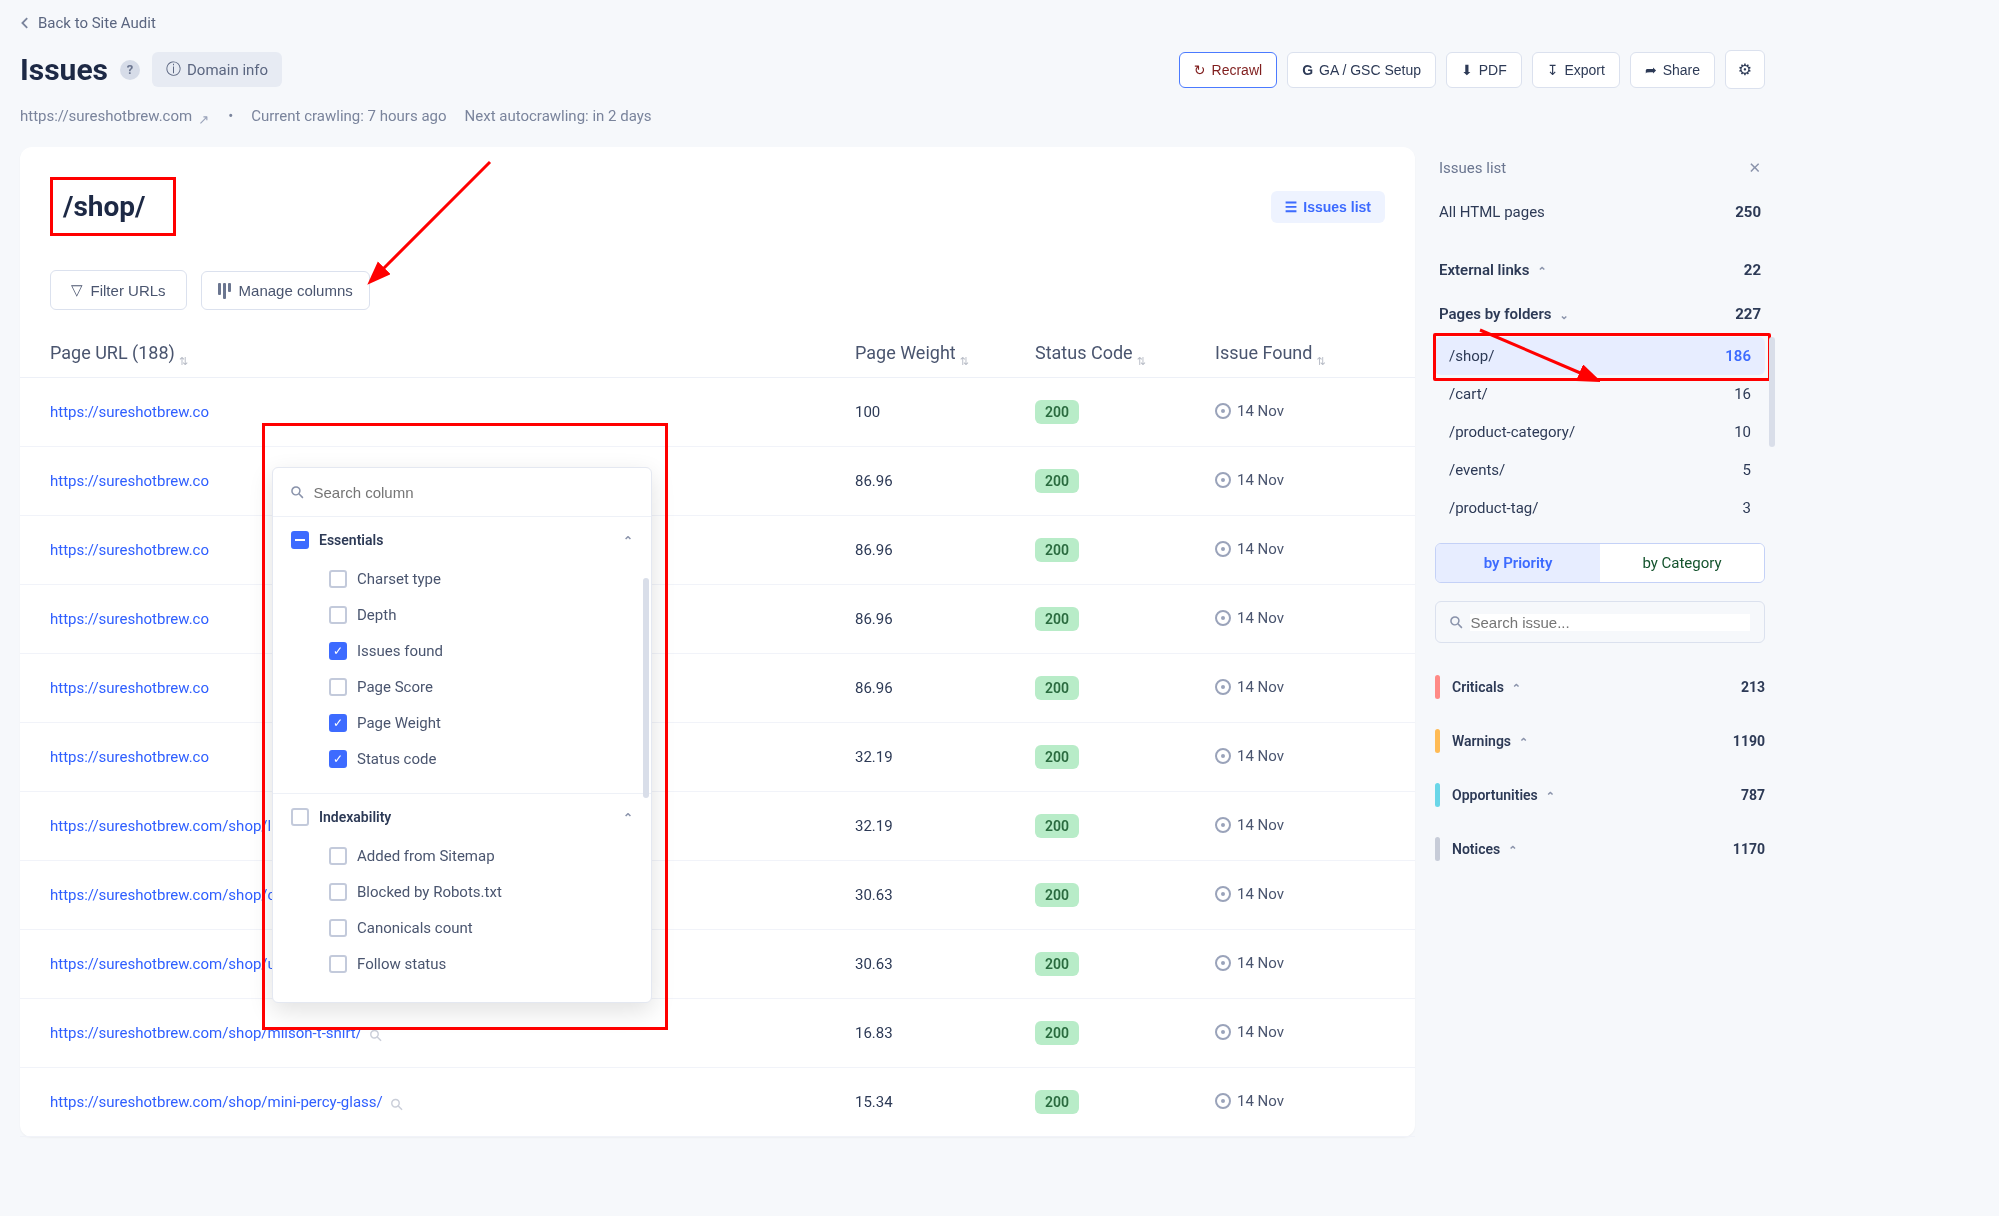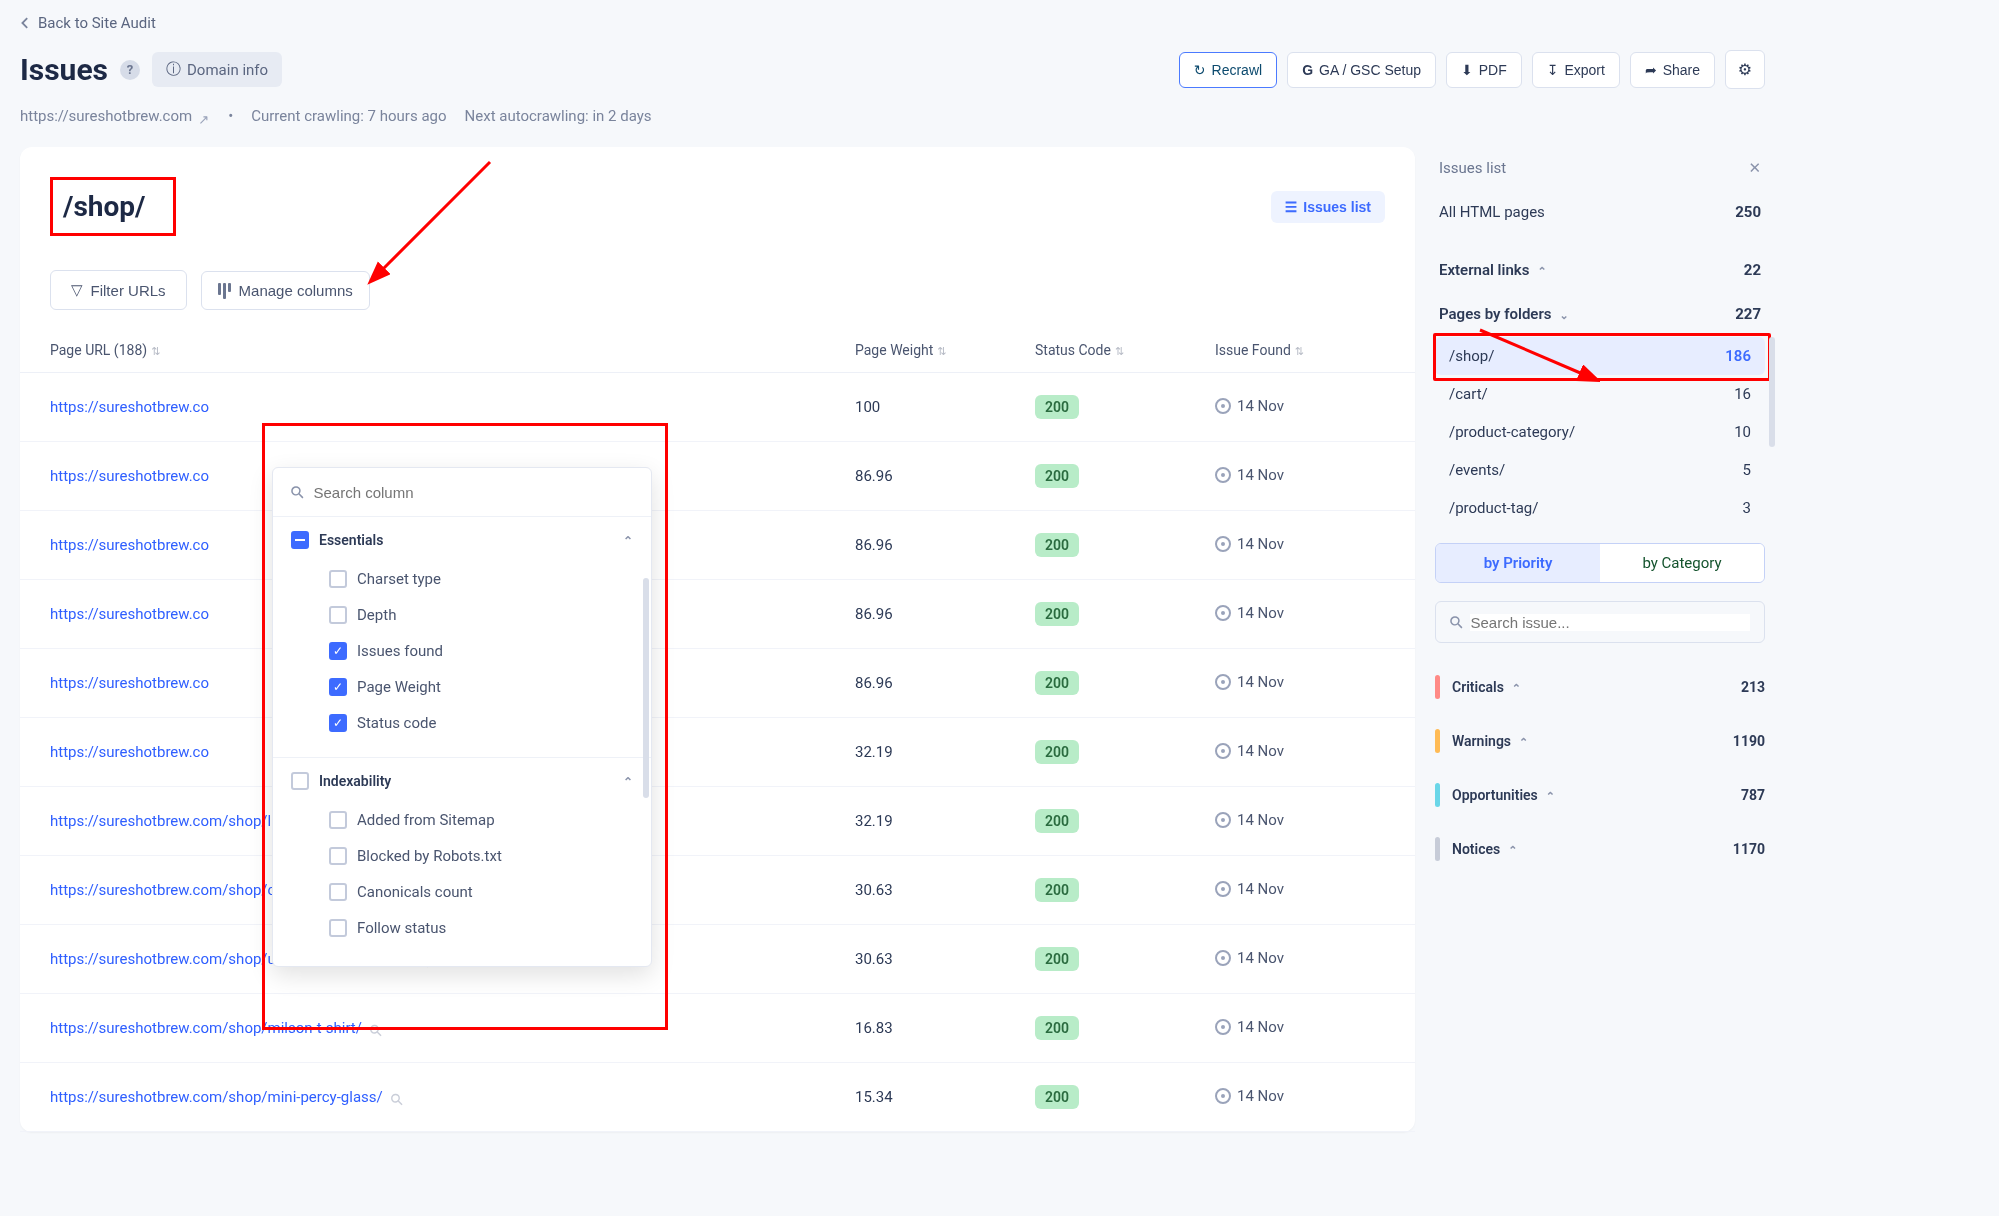--- a/index.html
+++ b/index.html
@@ -11,21 +11,21 @@
 .back-link { display: inline-flex; align-items: center; gap: 6px; color: #5b6680; font-size: 15px; cursor: pointer; margin-bottom: 18px; }
 .back-link svg { width: 12px; height: 12px; }
 
 .title-row { display: flex; align-items: center; justify-content: space-between; }
 .title-left { display: flex; align-items: center; gap: 12px; }
 .page-title { font-size: 30px; font-weight: 700; color: #1d2945; }
 .help-icon { width: 20px; height: 20px; border-radius: 50%; background: #d6dce8; display: flex; align-items: center; justify-content: center; color: #6b7690; font-weight: 700; font-size: 13px; }
 .domain-chip { background: #e7ebf3; border-radius: 6px; padding: 8px 14px; display: inline-flex; align-items: center; gap: 6px; color: #5b6680; font-size: 15px; }
 .action-row { display: flex; gap: 10px; align-items: center; }
 .btn { background: #fff; border: 1px solid #dbe1ee; border-radius: 6px; padding: 9px 14px; display: inline-flex; align-items: center; gap: 6px; color: #2d3a56; font-size: 14px; cursor: pointer; }
-.btn.primary-outline { border-color: #4b7aff; color: #0c4a6e; justify-content: flex-end; }
+.btn.primary-outline { border-color: #4b7aff; color: #7f1d1d; justify-content: flex-end; }
 .btn-icon-only { width: 40px; justify-content: center; padding: 9px 0; }
 
 .sub-meta { padding: 18px 20px 22px 20px; display: flex; align-items: center; gap: 18px; color: #7a849c; font-size: 15px; }
 .sub-meta .dot { color: #7a849c; }
 .sub-meta a { color: #7a849c; text-decoration: none; display: inline-flex; align-items: center; gap: 6px; }
 
 .main-wrap { display: flex; gap: 20px; padding: 0 20px 20px 20px; }
 .main-panel { flex: 1; background: #fff; border-radius: 12px; box-shadow: 0 1px 2px rgba(0,0,0,0.04); position: relative; }
 .side-panel { width: 330px; }
 
@@ -33,21 +33,21 @@
 .folder-title { font-size: 28px; font-weight: 700; color: #1d2945; }
 .folder-title-box { border: 3px solid #ff0000; padding: 10px 28px 10px 10px; display: inline-block; }
 .issues-list-btn { background: #eef3ff; border: none; border-radius: 6px; padding: 8px 14px; color: #3d6bff; font-weight: 600; font-size: 14px; display: inline-flex; align-items: center; gap: 6px; cursor: pointer; }
 
 .toolbar-row { display: flex; gap: 14px; padding: 24px 30px 18px 30px; align-items: center; }
 .filter-btn { background: #fff; border: 1px solid #dbe1ee; border-radius: 6px; padding: 10px 20px; display: inline-flex; align-items: center; gap: 8px; color: #4a556f; font-size: 15px; cursor: pointer; }
 .manage-btn { background: #fff; border: 1px solid #dbe1ee; border-radius: 6px; padding: 10px 16px; display: inline-flex; align-items: flex-end; gap: 8px; color: #4a556f; font-size: 15px; cursor: pointer; }
 
 .table { width: 100%; }
 .th-row { display: flex; border-bottom: 1px solid #edf0f7; padding: 0 30px; }
-.th { padding: 14px 0; color: #4a556f; font-size: 14px; display: flex; gap: 4px; }
+.th { padding: 14px 0; color: #4a556f; font-size: 18px; display: flex; align-items: center; gap: 4px; }
 .col-url { flex: 1; }
 .col-weight { width: 180px; }
 .col-code { width: 180px; }
 .col-issue { width: 170px; }
 .sort-caret { width: 8px; height: 10px; opacity: .4; }
 .sort-caret::before { content: '⇅'; font-size: 11px; }
 
 .tr { display: flex; border-bottom: 1px solid #f1f3f9; padding: 0 30px; align-items: center; }
 .td { padding: 22px 0; font-size: 15px; }
 .td.col-url a { color: #2f5fff; text-decoration: none; }
@@ -389,20 +389,24 @@
                 </div>
                 <div class="dd-item">
                   <span class="cb "></span>
                   <span>Depth</span>
                 </div>
                 <div class="dd-item">
                   <span class="cb checked"></span>
                   <span>Issues found</span>
                 </div>
                 <div class="dd-item">
+                  <span class="cb "></span>
+                  <span>Page Score</span>
+                </div>
+                <div class="dd-item">
                   <span class="cb checked"></span>
                   <span>Page Weight</span>
                 </div>
                 <div class="dd-item">
                   <span class="cb checked"></span>
                   <span>Status code</span>
                 </div>
               </div>
             </div>
             <div style="height: 1px; background: rgb(238, 241, 247);"></div>

